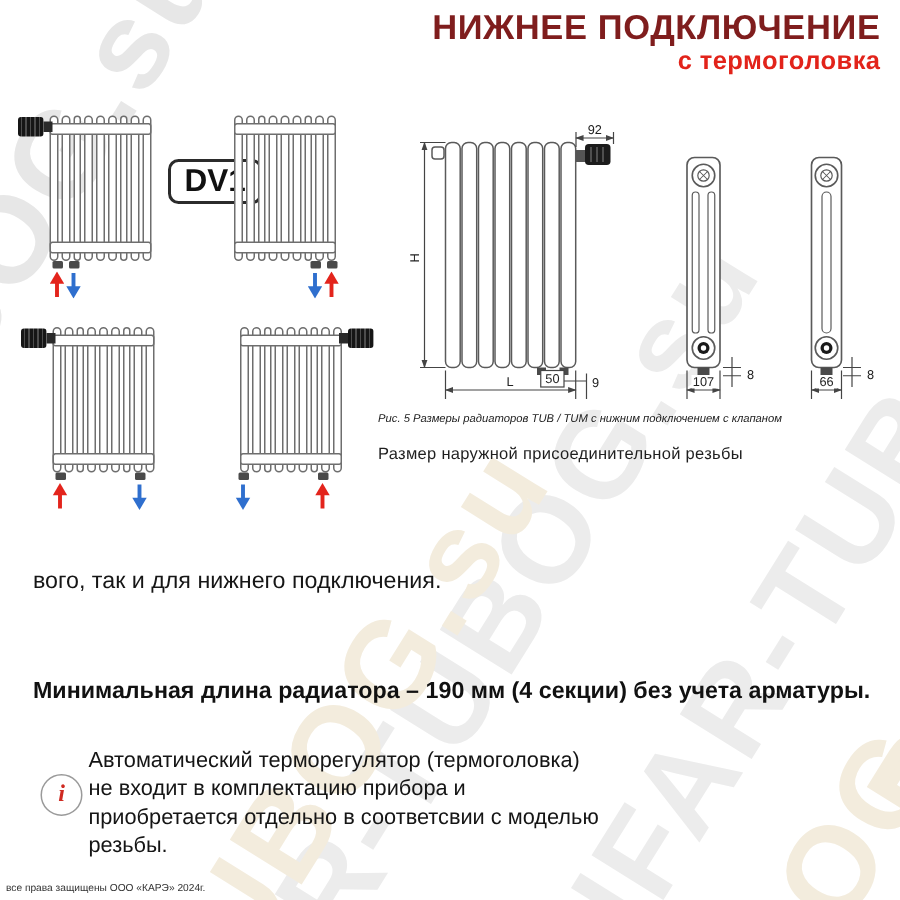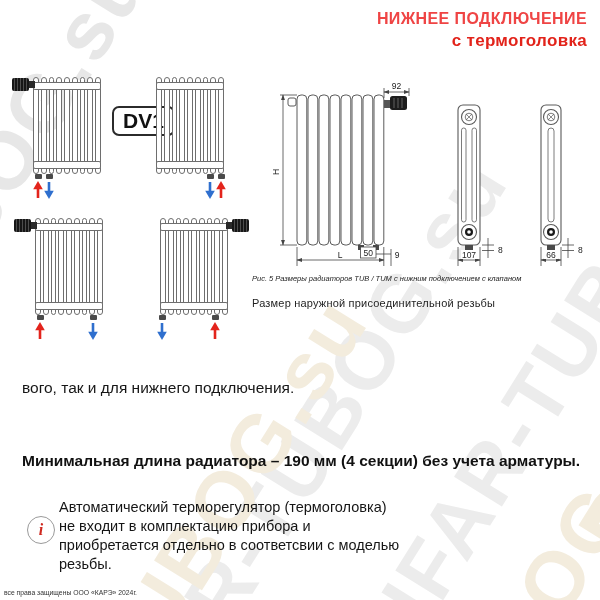--- a/index.html
+++ b/index.html
@@ -7,21 +7,21 @@
   .page{position:relative;width:600px;height:600px;background:#fff;overflow:hidden;}
   .layer{position:absolute;inset:0;}
   
   .wm{position:absolute;font-weight:800;font-size:82px;letter-spacing:3px;white-space:nowrap;
       transform:rotate(-58deg);transform-origin:0 0;user-select:none;}
   .wm.g{color:#ececec;}
   .wm.g2{color:#e7e7e7;}
   .wm.b{color:#f3ecdd;}
   
   .hdr{position:absolute;top:6px;right:13px;text-align:right;z-index:3;}
-  .hdr .t1{font-size:16px;font-weight:800;color:#ef4444;letter-spacing:.4px;line-height:25px;}
+  .hdr .t1{font-size:23px;font-weight:800;color:#7f1d1d;letter-spacing:.4px;line-height:25px;}
   .hdr .t2{font-size:17px;font-weight:800;color:#e2231a;letter-spacing:.3px;line-height:20px;}
   
   .rad{position:absolute;width:68px;height:97px;z-index:2;}
   .tubes{position:absolute;inset:0;display:flex;gap:2px;}
   .tubes i{flex:1;background:#fff;border:1px solid #6e6e6e;border-radius:4px;}
   .rail{position:absolute;left:0;right:0;height:6px;background:#fff;border:1px solid #6e6e6e;border-radius:2px;}
   .rail.top{top:5px}.rail.bot{bottom:5px}
   .head{position:absolute;top:1px;width:17px;height:13px;border-radius:2px;
         background:repeating-linear-gradient(90deg,#161616 0 2px,#4d4d4d 2px 3px);z-index:3;}
   .head.left{left:-21px}.head.right{right:-21px}

